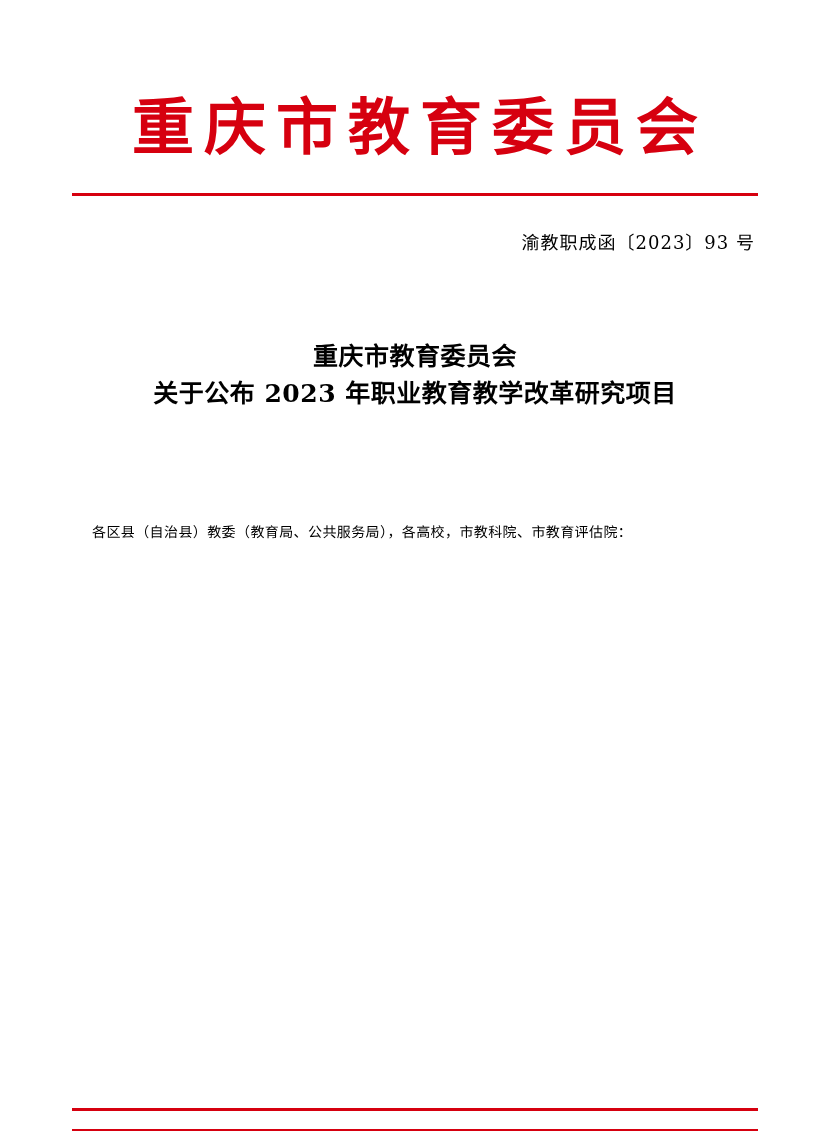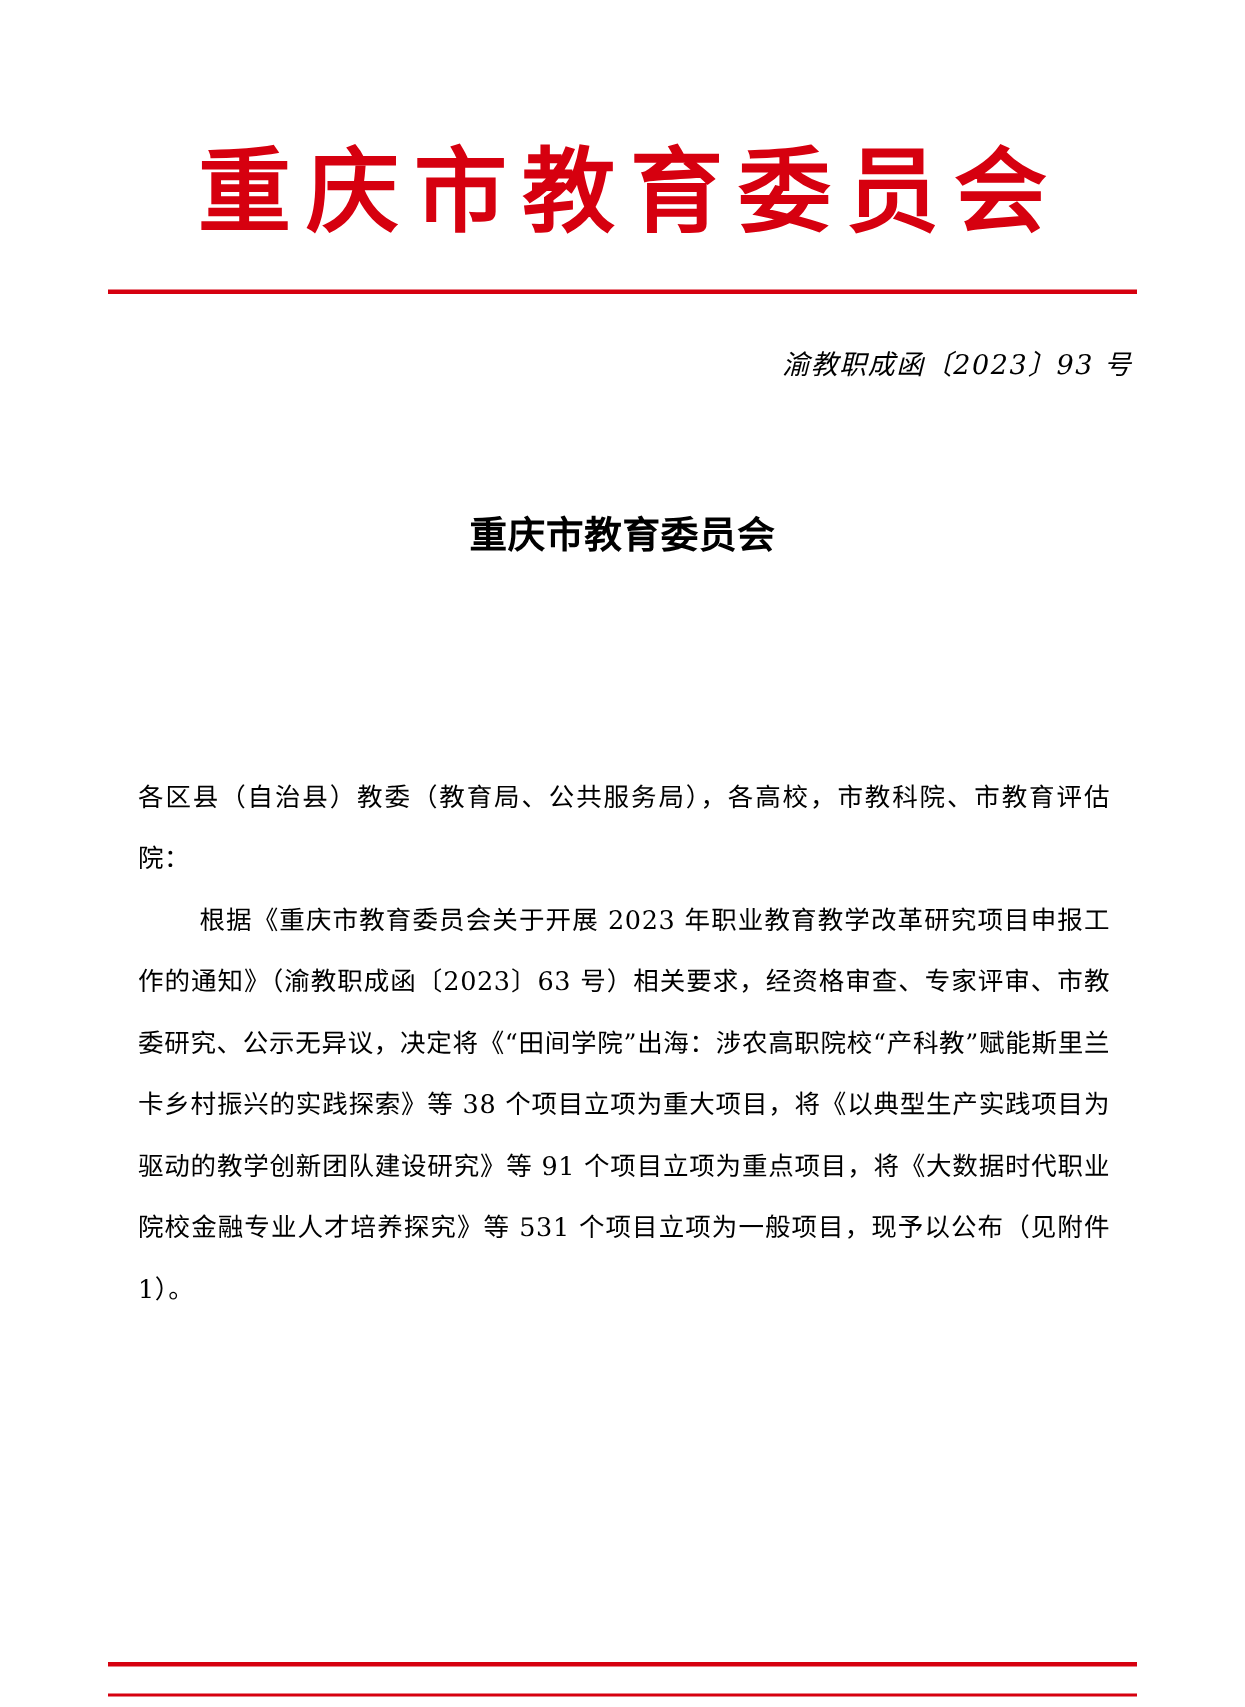--- a/index.html
+++ b/index.html
@@ -55,21 +55,20 @@
 
   
   .doc-number {
     position: absolute;
     right: 75px;
     top: 228px;
     font-size: 18px;
     letter-spacing: 1px;
     color: #000;
     white-space: nowrap;
-    font-style: italic;
   }
 
   
   .title-block {
     position: absolute;
     left: 0;
     top: 338px;
     width: 830px;
     text-align: center;
   }
@@ -82,21 +81,21 @@
   }
 
   
   .body-block {
     position: absolute;
     left: 92px;
     top: 512px;
     width: 648px;
   }
   .para {
-    font-size: 17px;
+    font-size: 14px;
     line-height: 41px;
     text-align: justify;
     text-justify: inter-ideograph;
     letter-spacing: 0.4px;
     margin: 0;
   }
   .para.indent {
     text-indent: 41px;
   }
 
@@ -126,23 +125,23 @@
   <div class="masthead">
     <div class="masthead-title">重庆市教育委员会</div>
   </div>
 
   <div class="masthead-rule"></div>
 
   <div class="doc-number">渝教职成函〔2023〕93 号</div>
 
   <div class="title-block">
     <div class="title-line">重庆市教育委员会</div>
+    <div class="title-line">关于公布 2023 年职业教育教学改革研究项目</div>
   </div>
 
   <div class="body-block">
     <p class="para">各区县（自治县）教委（教育局、公共服务局），各高校，市教科院、市教育评估院：</p>
-    <p class="para indent">根据《重庆市教育委员会关于开展 2023 年职业教育教学改革研究项目申报工作的通知》（渝教职成函〔2023〕63 号）相关要求，经资格审查、专家评审、市教委研究、公示无异议，决定将《“田间学院”出海：涉农高职院校“产科教”赋能斯里兰卡乡村振兴的实践探索》等 38 个项目立项为重大项目，将《以典型生产实践项目为驱动的教学创新团队建设研究》等 91 个项目立项为重点项目，将《大数据时代职业院校金融专业人才培养探究》等 531 个项目立项为一般项目，现予以公布（见附件 1）。</p>
   </div>
 
   <div class="footer-rule-top"></div>
   <div class="footer-rule-bottom"></div>
 
 </div>
 
 </body></html>

